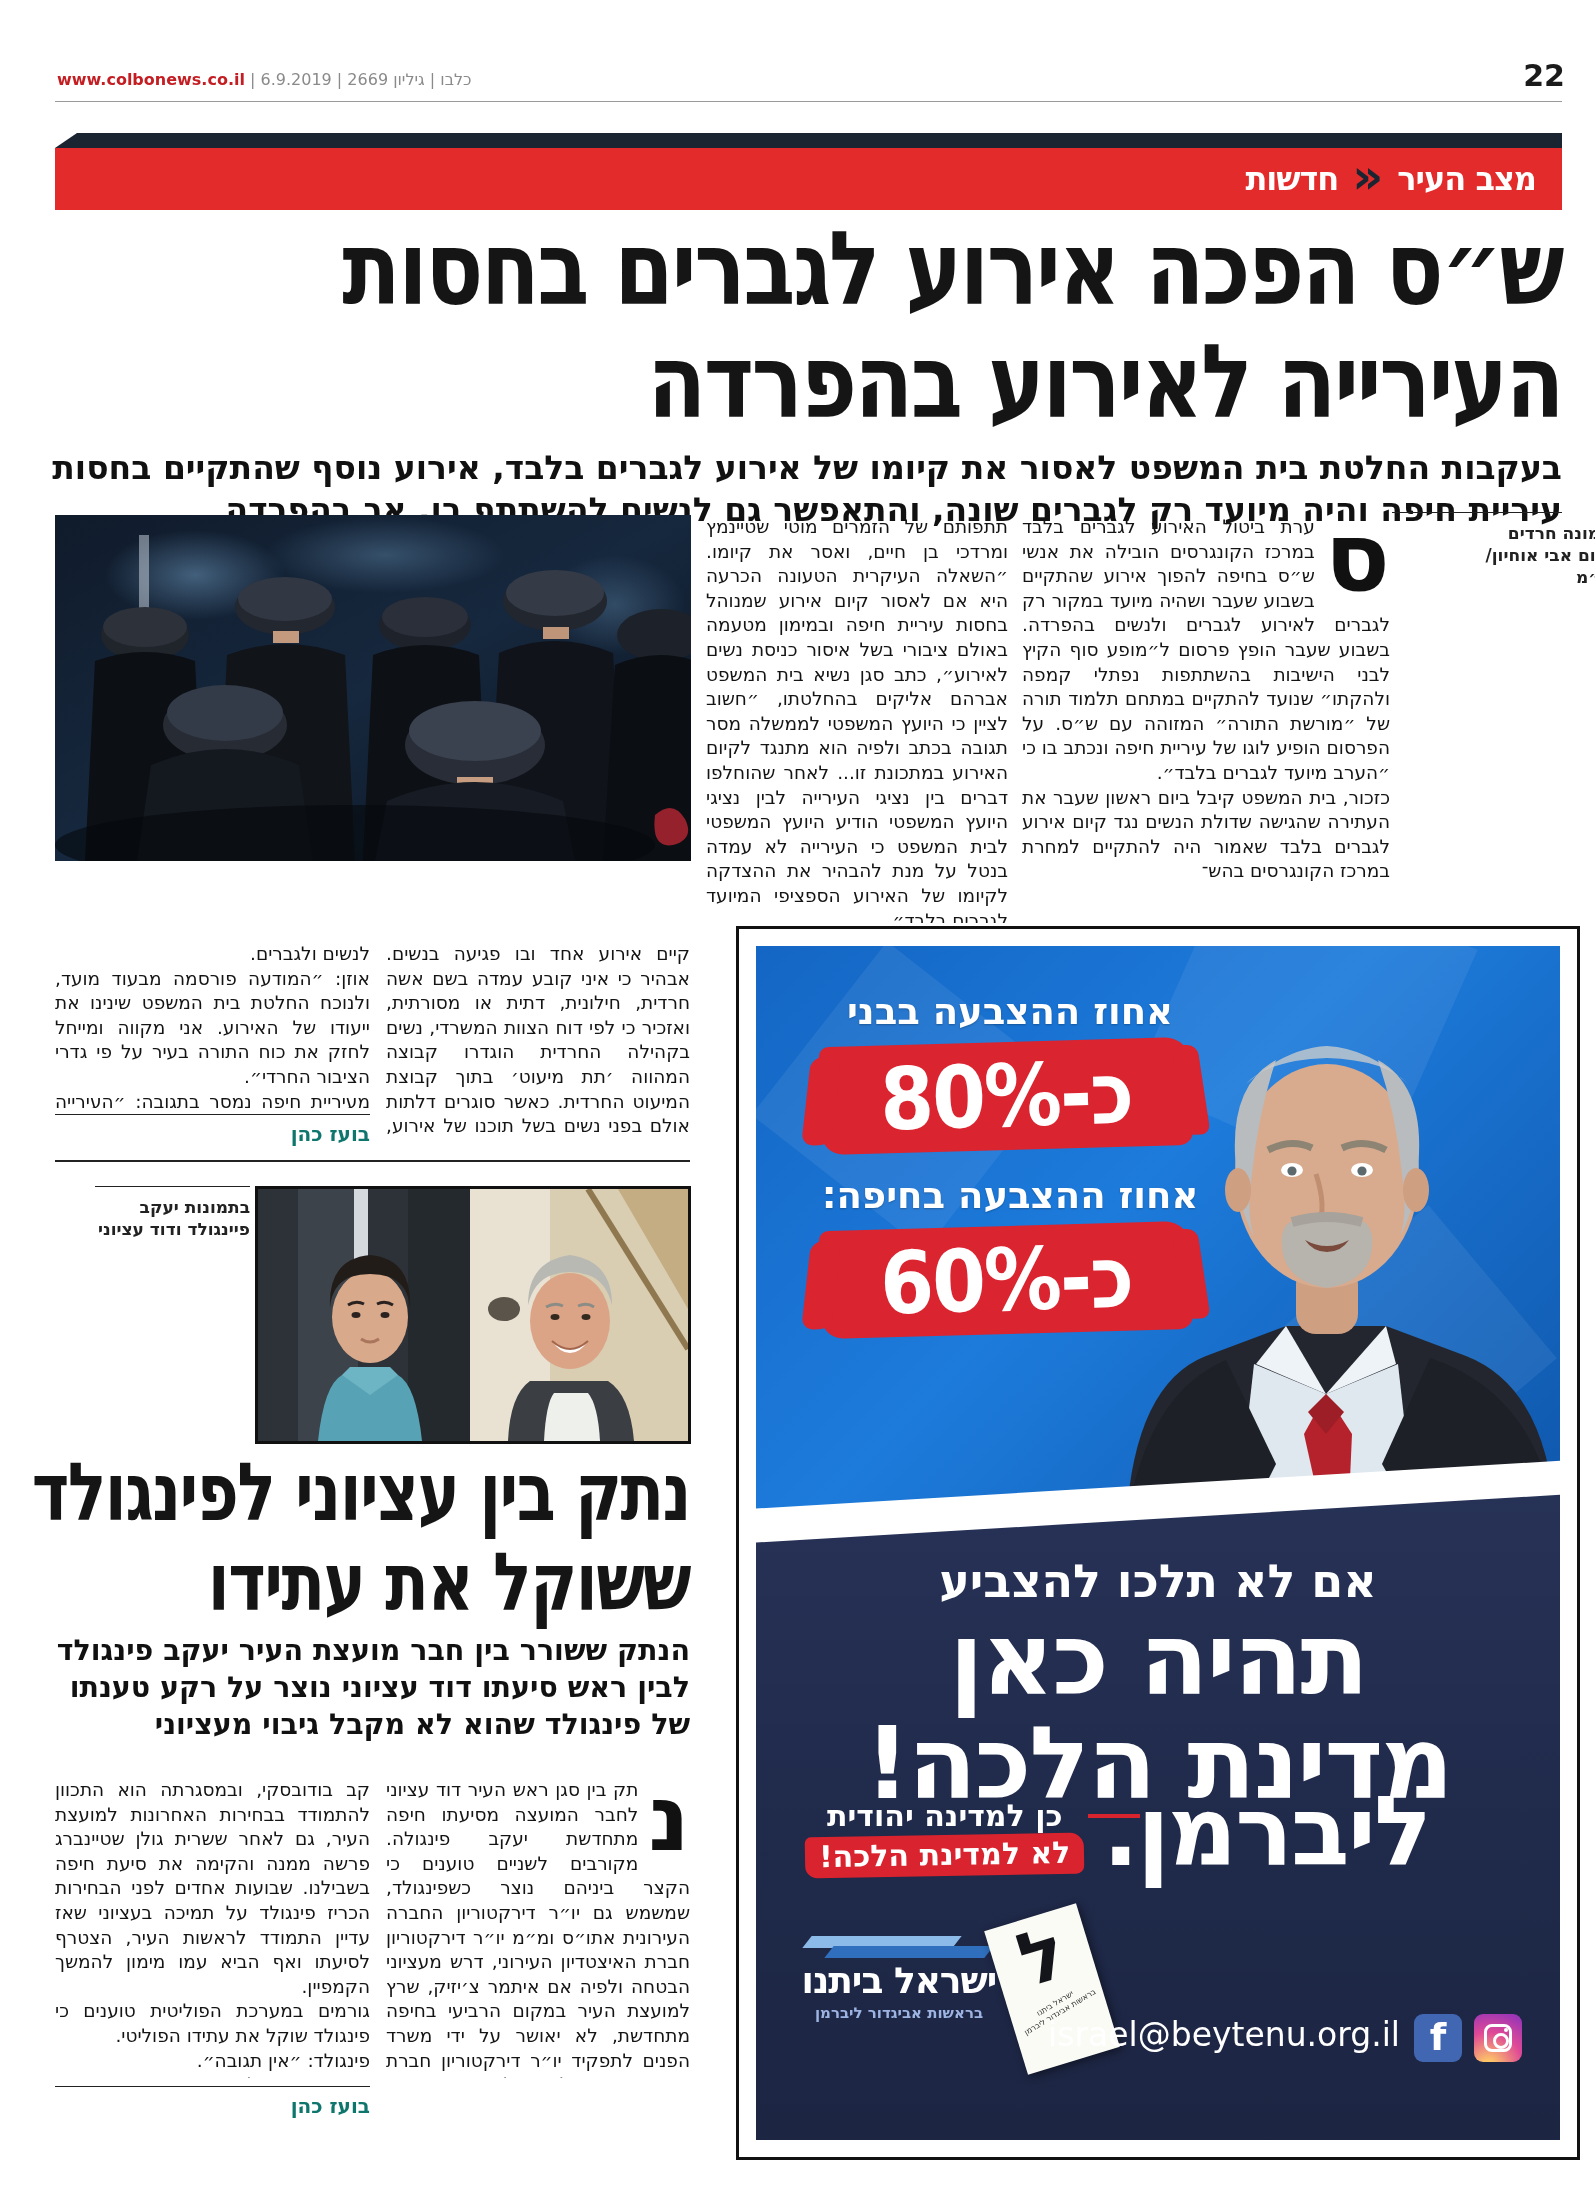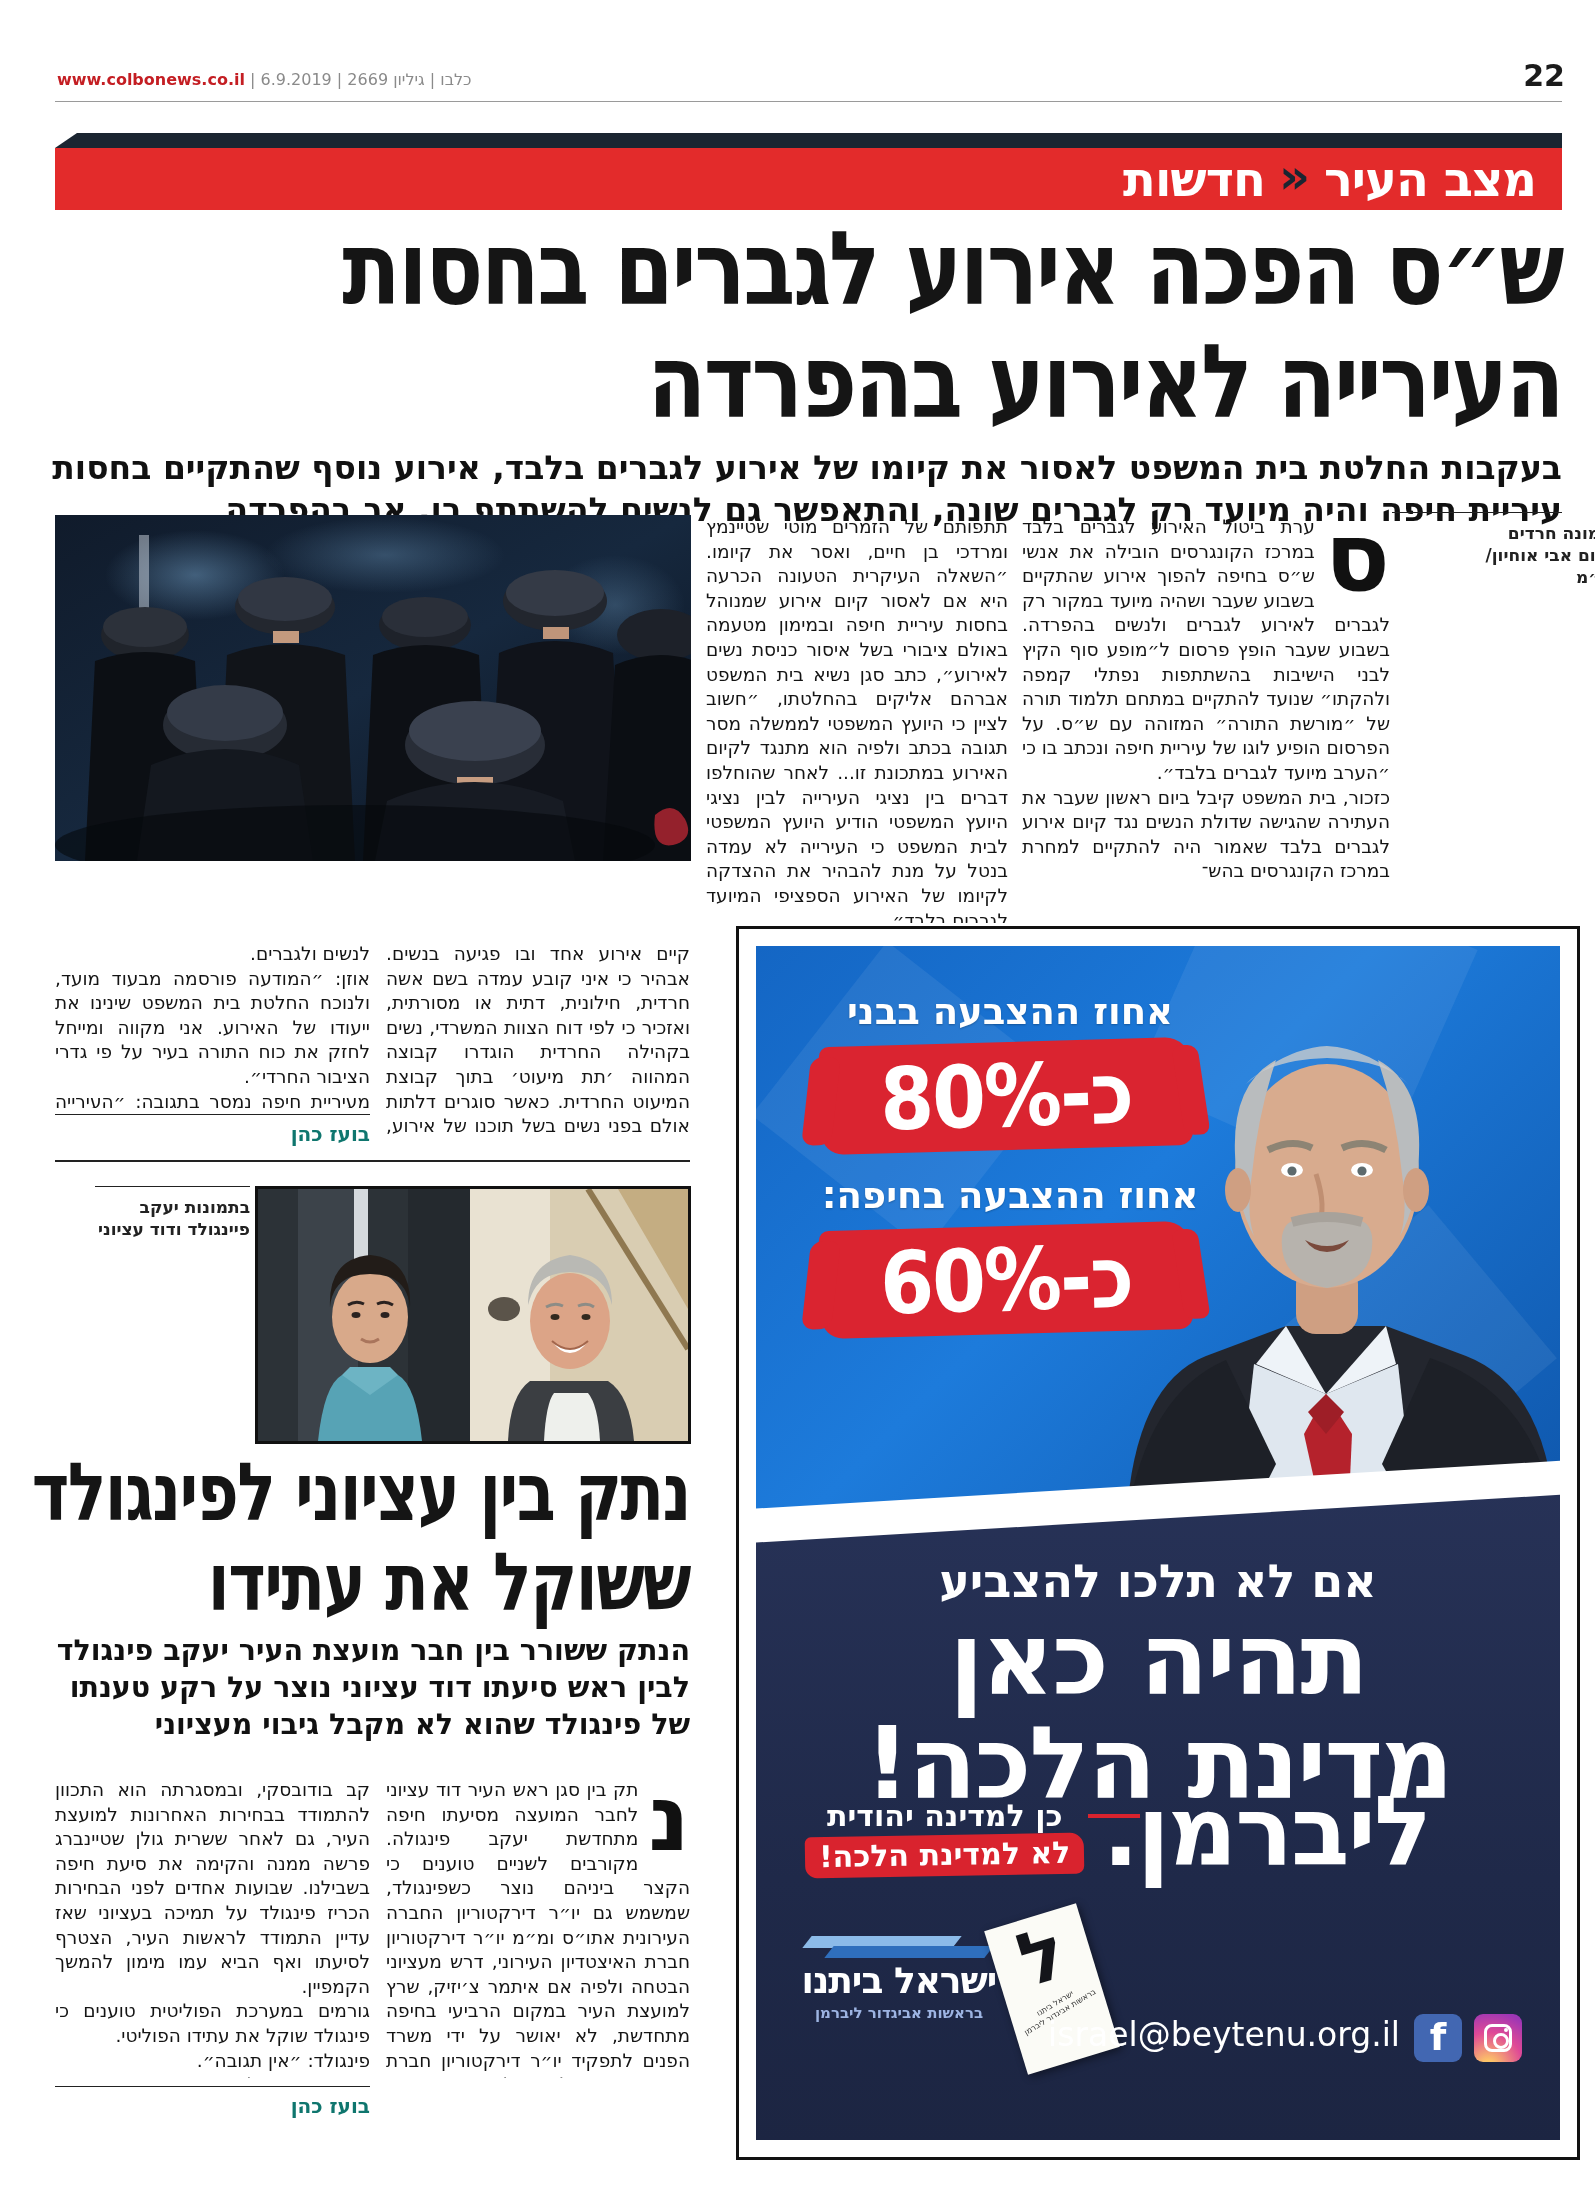--- a/index.html
+++ b/index.html
@@ -14,21 +14,21 @@
   .rule-dark{background:#222;}
   
   .hdr-left{left:57px;top:70px;font-size:16px;color:#8a8a8a;direction:ltr;}
   .hdr-url{color:#c41e23;font-weight:bold;}
   .hdr-pg{right:30px;top:58px;font-size:30px;font-weight:bold;color:#1b1b1b;}
   
   .banner-navy{left:55px;top:133px;width:1507px;height:15px;background:#1b2531;
     clip-path:polygon(22px 0,100% 0,100% 100%,0 100%);}
   .banner-red{left:55px;top:148px;width:1507px;height:62px;background:#e32b2b;
     display:flex;align-items:center;justify-content:flex-start;direction:rtl;padding-right:26px;gap:14px;}
-  .banner-red .w{color:#fff;font-weight:800;font-size:48px;line-height:1;letter-spacing:-1px;}
+  .banner-red .w{color:#fff;font-weight:800;font-size:32px;line-height:1;letter-spacing:-1px;}
   .banner-chev{color:#1b2531;font-weight:800;font-size:48px;line-height:0.8;margin-top:-6px;}
   
   .h1wrap{right:33px;top:212px;width:1530px;text-align:right;direction:rtl;}
   .h1line{font-size:102px;font-weight:800;color:#151515;line-height:1.11;letter-spacing:-3px;
     transform:scaleX(0.84);transform-origin:right center;white-space:nowrap;}
   .sub1{right:33px;top:447px;width:1528px;text-align:right;direction:rtl;
     font-size:33px;font-weight:600;color:#111;line-height:1.27;}
   
   .bodycol{position:absolute;direction:rtl;text-align:justify;font-size:18.5px;
     line-height:1.33;color:#141414;overflow:hidden;}

